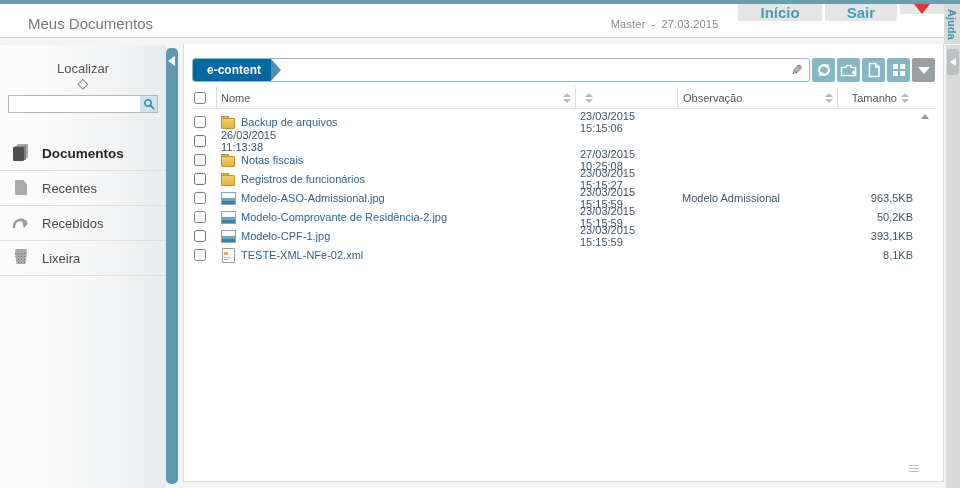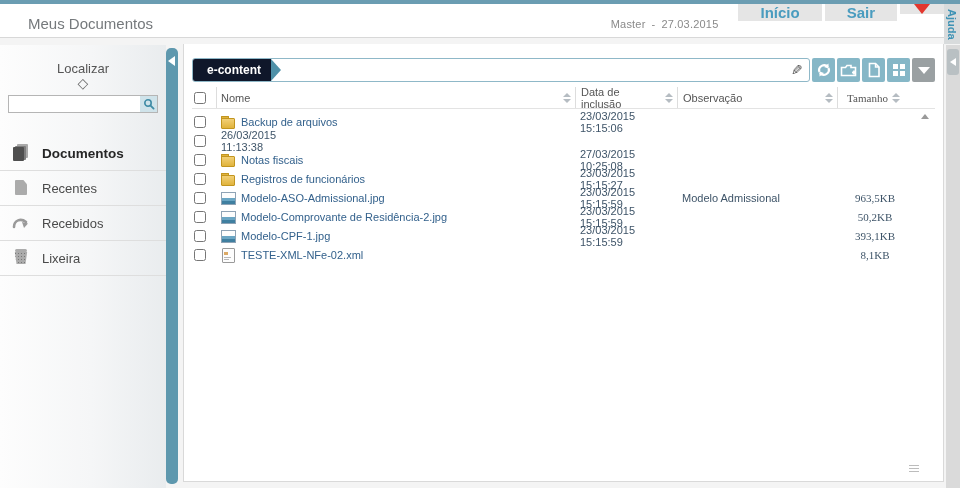--- a/index.html
+++ b/index.html
@@ -57,36 +57,36 @@
   .right-strip { position:absolute; right:0; top:45px; width:14px; height:443px; background:#dadada; }
   .right-handle { position:absolute; right:1px; top:4px; width:12px; height:26px; background:#b9c0c3; border-radius:3px; display:flex; align-items:center; justify-content:center; cursor:pointer; }
   .right-handle .tri-left { border-top-width:4px; border-bottom-width:4px; border-right-width:6px; }
 
   
   .content { position:absolute; left:183px; top:44px; width:761px; height:438px; background:#fff; border:1px solid #d9d9d9; border-top:none; padding:14px 8px 0 8px; }
 
   
   .toolbar { display:flex; height:24px; }
   .path-bar { flex:1; height:24px; border:1px solid #8fb8c8; border-radius:3px; background:#fff; position:relative; display:flex; align-items:stretch; overflow:hidden; }
-  .crumb { background:#0f172a; color:#fff; font-size:12px; font-weight:bold; line-height:22px; padding:0 10px 0 14px; position:relative; cursor:pointer; }
+  .crumb { background:#0369a1; color:#fff; font-size:12px; font-weight:bold; line-height:22px; padding:0 10px 0 14px; position:relative; cursor:pointer; }
   .crumb-arrow { width:0; height:0; border-top:11px solid transparent; border-bottom:11px solid transparent; border-left:10px solid #4f91a8; }
   .pencil-icon { position:absolute; right:6px; top:3px; font-size:14px; color:#4a4a4a; transform:scaleX(-1); cursor:pointer; }
   .tb-btn { width:23px; height:24px; margin-left:2px; background:#86b7c7; border:none; border-radius:2px; display:flex; align-items:center; justify-content:center; cursor:pointer; }
   .tb-btn.gray { background:#9aa0a2; }
   .tb-btn svg { display:block; }
   .tri-down-w { width:0; height:0; border-left:6px solid transparent; border-right:6px solid transparent; border-top:7px solid #fff; }
 
   
   .thead { display:flex; align-items:center; height:22px; margin-top:5px; border-bottom:1px solid #e3e3e3; font-size:11px; color:#555; }
   .cell { display:flex; align-items:center; }
   .c-check { width:24px; flex:0 0 24px; padding-left:2px; }
   .c-name  { flex:1 1 auto; min-width:0; padding-left:4px; }
   .c-date  { width:102px; flex:0 0 102px; padding-left:5px; }
   .c-obs   { width:160px; flex:0 0 160px; padding-left:5px; }
-  .c-size  { width:80px; flex:0 0 80px; justify-content:center; padding-right:4px;font-family:Liberation Serif, serif; }
+  .c-size  { width:80px; flex:0 0 80px; justify-content:flex-end; padding-right:4px; }
   .c-pad   { width:18px; flex:0 0 18px; }
   .thead .c-name, .thead .c-date, .thead .c-obs { border-left:1px solid #ddd; align-self:stretch; }
   .thead .c-size { border-left:1px solid #ddd; align-self:stretch; }
   .hflex { flex:1; }
   .sort { display:inline-flex; flex-direction:column; gap:2px; margin:0 4px; cursor:pointer; }
   .sort i { display:block; width:0; height:0; border-left:4px solid transparent; border-right:4px solid transparent; }
   .sort .up { border-bottom:4px solid #b5bcc2; }
   .sort .dn { border-top:4px solid #b5bcc2; }
   .cb { width:12px; height:12px; accent-color:#6b9db2; cursor:pointer; }
 
@@ -218,21 +218,20 @@
       <input type="checkbox" class="cb" style="">
     </span>
     <span class="cell c-name">
       <span class="hflex">Nome</span>
       <span class="sort">
           <i class="up"></i>
           <i class="dn"></i>
         </span>
     </span>
     <span class="cell c-date">
-      <span class="hflex">Data de inclusão</span>
       <span class="sort">
           <i class="up"></i>
           <i class="dn"></i>
         </span>
     </span>
     <span class="cell c-obs">
       <span class="hflex">Observação</span>
       <span class="sort">
           <i class="up"></i>
           <i class="dn"></i>

